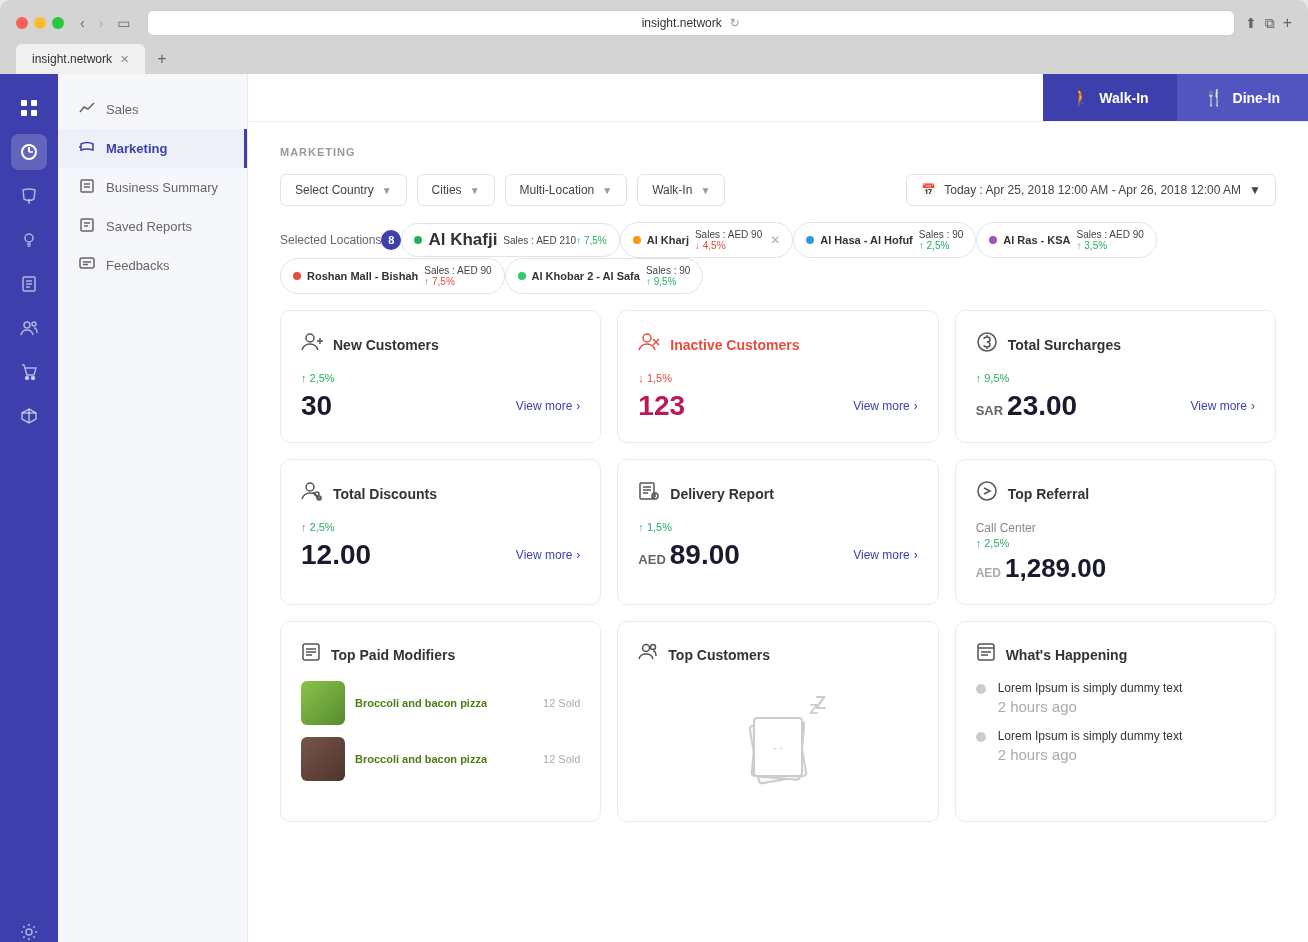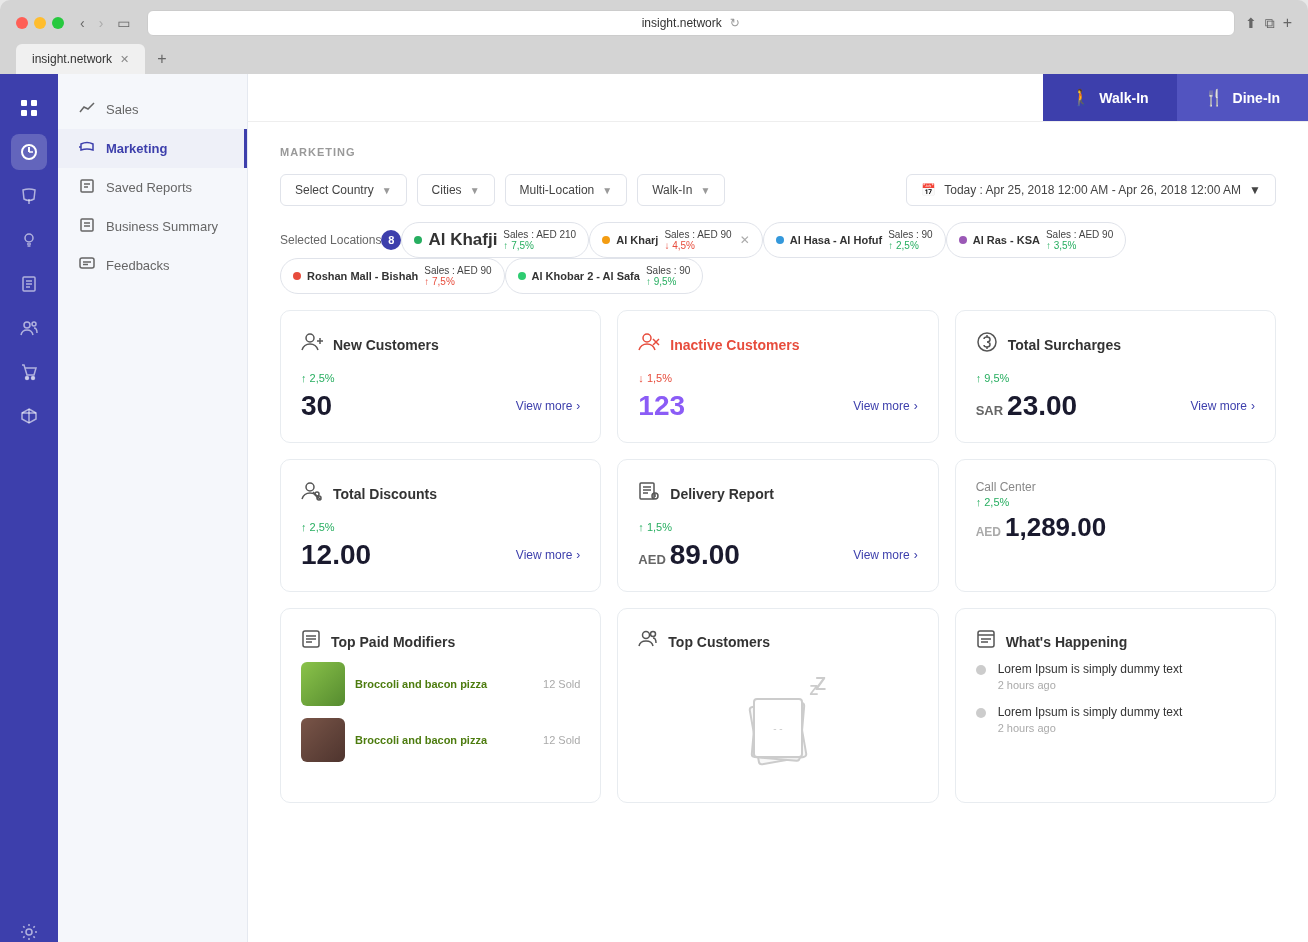--- a/index.html
+++ b/index.html
@@ -63,41 +63,41 @@
     .stat-card { border: 1px solid #e8ecf0; border-radius: 10px; padding: 20px; background: white; }
     .stat-card-header { display: flex; align-items: center; gap: 10px; margin-bottom: 14px; }
     .stat-card-icon { font-size: 20px; color: #666; }
     .stat-card-icon.red { color: #e74c3c; }
     .stat-card-title { font-size: 14px; font-weight: 600; color: #333; }
     .stat-card-title.red { color: #e74c3c; }
     .stat-change { font-size: 11px; margin-bottom: 6px; }
     .stat-change.up { color: #27ae60; }
     .stat-change.down { color: #e74c3c; }
     .stat-value { font-size: 28px; font-weight: 700; color: #1a1a2e; }
-    .stat-value.red { color: #8b5cf6; }
+    .stat-value.red { color: #be185d; }
     .stat-value-row { display: flex; align-items: baseline; gap: 4px; }
     .stat-currency { font-size: 13px; color: #666; font-weight: 600; }
     .view-more { color: #3d3fac; font-size: 12px; cursor: pointer; display: flex; align-items: flex-start; gap: 4px; }
 
     
     .bottom-grid { padding: 0 32px; display: grid; grid-template-columns: repeat(3, 1fr); gap: 16px; margin-bottom: 16px; }
     .bottom-card { border: 1px solid #e8ecf0; border-radius: 10px; padding: 20px; background: white; }
-    .bottom-card-header { display: flex; align-items: center; gap: 10px; margin-bottom: 8px; }
+    .bottom-card-header { display: flex; align-items: center; gap: 10px; margin-bottom: 14px; }
     .bottom-card-icon { font-size: 18px; color: #666; }
     .bottom-card-title { font-size: 14px; font-weight: 600; color: #333; }
     .modifier-item { display: flex; align-items: center; gap: 10px; margin-bottom: 12px; }
     .modifier-img-placeholder { width: 44px; height: 44px; border-radius: 6px; background: linear-gradient(135deg, #8BC34A, #558B2F); }
     .modifier-img-placeholder2 { width: 44px; height: 44px; border-radius: 6px; background: linear-gradient(135deg, #795548, #4E342E); }
     .modifier-name { font-size: 11px; color: #4d7c0f; flex: 1; font-weight: bold; }
     .modifier-sold { font-size: 11px; color: #aaa; }
     .top-customers-empty { display: flex; justify-content: center; align-items: center; height: 120px; }
     .whats-happening-item { display: flex; gap: 12px; align-items: flex-start; margin-bottom: 14px; }
     .happening-dot { width: 10px; height: 10px; border-radius: 50%; background: #ccc; margin-top: 3px; flex-shrink: 0; }
     .happening-text { font-size: 12px; color: #333; margin-bottom: 3px; }
-    .happening-time { font-size: 11px; color: #aaa; }
+    .happening-time { font-size: 15px; color: #aaa; }
 
     
     .referral-label { font-size: 12px; color: #888; margin-bottom: 2px; }
     .referral-change { font-size: 11px; color: #27ae60; margin-bottom: 4px; }
     .browser-tab { background: #f0f0f0; border-radius: 6px 6px 0 0; padding: 6px 16px; font-size: 12px; color: #333; display: flex; align-items: center; gap: 8px; }
     .tab-new { background: none; border: none; cursor: pointer; color: #666; padding: 6px 8px; font-size: 16px; margin-left: 4px; }
   </style>
 </head>
 <body>
 
@@ -216,44 +216,44 @@
       <span>Sales</span>
     </div>
     <div class="sidebar-item active">
       <span class="sidebar-item-icon">
         <svg width="16" height="16" viewBox="0 0 16 16" fill="none" stroke="#3d3fac" stroke-width="1.5">
             <path d="M2 5 Q8 2 14 5 L14 11 Q8 9 2 11 Z"></path>
             <line x1="2" y1="8" x2="0" y2="8"></line>
           </svg>
       </span>
       <span>Marketing</span>
+    </div>
+    <div class="sidebar-item">
+      <span class="sidebar-item-icon">
+        <svg width="16" height="16" viewBox="0 0 16 16" fill="none" stroke="#666" stroke-width="1.5">
+            <rect x="2" y="2" width="12" height="12" rx="1"></rect>
+            <line x1="5" y1="6" x2="11" y2="6"></line>
+            <line x1="5" y1="9" x2="11" y2="9"></line>
+          </svg>
+      </span>
+      <span>Business Summary</span>
     </div>
     <div class="sidebar-item">
       <span class="sidebar-item-icon">
         <svg width="16" height="16" viewBox="0 0 16 16" fill="none" stroke="#666" stroke-width="1.5">
             <rect x="2" y="2" width="12" height="12" rx="1"></rect>
             <line x1="5" y1="6" x2="11" y2="6"></line>
             <line x1="5" y1="9" x2="9" y2="9"></line>
           </svg>
       </span>
       <span>Saved Reports</span>
     </div>
     <div class="sidebar-item">
       <span class="sidebar-item-icon">
         <svg width="16" height="16" viewBox="0 0 16 16" fill="none" stroke="#666" stroke-width="1.5">
-            <rect x="2" y="2" width="12" height="12" rx="1"></rect>
-            <line x1="5" y1="6" x2="11" y2="6"></line>
-            <line x1="5" y1="9" x2="11" y2="9"></line>
-          </svg>
-      </span>
-      <span>Business Summary</span>
-    </div>
-    <div class="sidebar-item">
-      <span class="sidebar-item-icon">
-        <svg width="16" height="16" viewBox="0 0 16 16" fill="none" stroke="#666" stroke-width="1.5">
             <rect x="1" y="2" width="14" height="10" rx="2"></rect>
             <line x1="4" y1="6" x2="12" y2="6"></line>
             <line x1="4" y1="8.5" x2="9" y2="8.5"></line>
           </svg>
       </span>
       <span>Feedbacks</span>
     </div>
   </div>
 
   <div class="main-content">
@@ -297,21 +297,21 @@
       </div>
     </div>
 
     <div class="locations-bar">
       <span class="locations-label">Selected Locations</span>
       <span class="locations-badge">8</span>
 
       <div class="location-chip">
         <div class="location-dot" style="background:#27ae60;"></div>
         <div style="font-size:17px; font-weight:600; color:#333;">Al Khafji</div>
-        <div style="display:flex; flex-direction:column;">
+        <div style="display:flex; flex-direction:row;">
           <span class="chip-sales">Sales : AED 210</span>
           <span class="chip-change up">↑ 7,5%</span>
         </div>
       </div>
 
       <div class="location-chip selected" style="border-color:#e0e3ea;">
         <div class="location-dot" style="background:#f39c12;"></div>
         <div style="font-size:11px; font-weight:600; color:#333;">Al Kharj</div>
         <div style="display:flex; flex-direction:column;">
           <span class="chip-sales">Sales : AED 90</span>
@@ -460,20 +460,29 @@
         <div style="display:flex; align-items:center; justify-content:space-between;">
           <div class="stat-value-row">
             <span class="stat-currency">AED</span>
             <span class="stat-value">89.00</span>
           </div>
           <span class="view-more"><span>View more</span> ›</span>
         </div>
       </div>
 
       <div class="stat-card">
+        <div class="stat-card-header">
+          <span class="stat-card-icon">
+            <svg width="22" height="22" viewBox="0 0 22 22" fill="none" stroke="#555" stroke-width="1.5">
+                <circle cx="11" cy="11" r="9"></circle>
+                <path d="M8 8 L14 11 L8 14"></path>
+              </svg>
+          </span>
+          <span class="stat-card-title">Top Referral</span>
+        </div>
         <div class="referral-label">Call Center</div>
         <div class="referral-change">↑ 2,5%</div>
         <div class="stat-value-row">
           <span class="stat-currency" style="font-size:12px; color:#aaa;">AED</span>
           <span class="stat-value" style="font-size:26px;">1,289.00</span>
         </div>
       </div>
     </div>
 
     <div class="bottom-grid">

